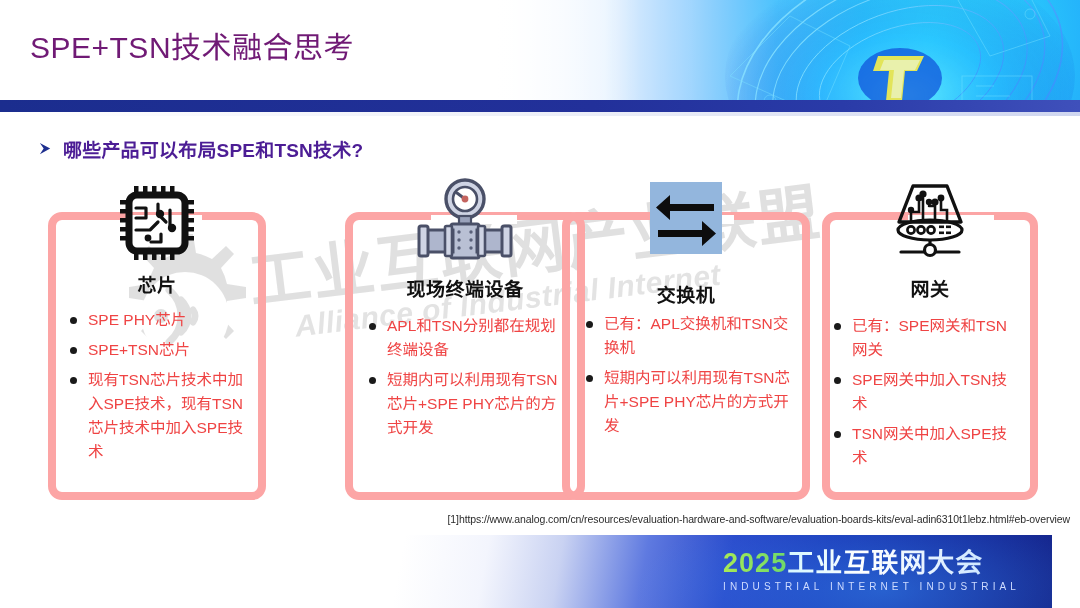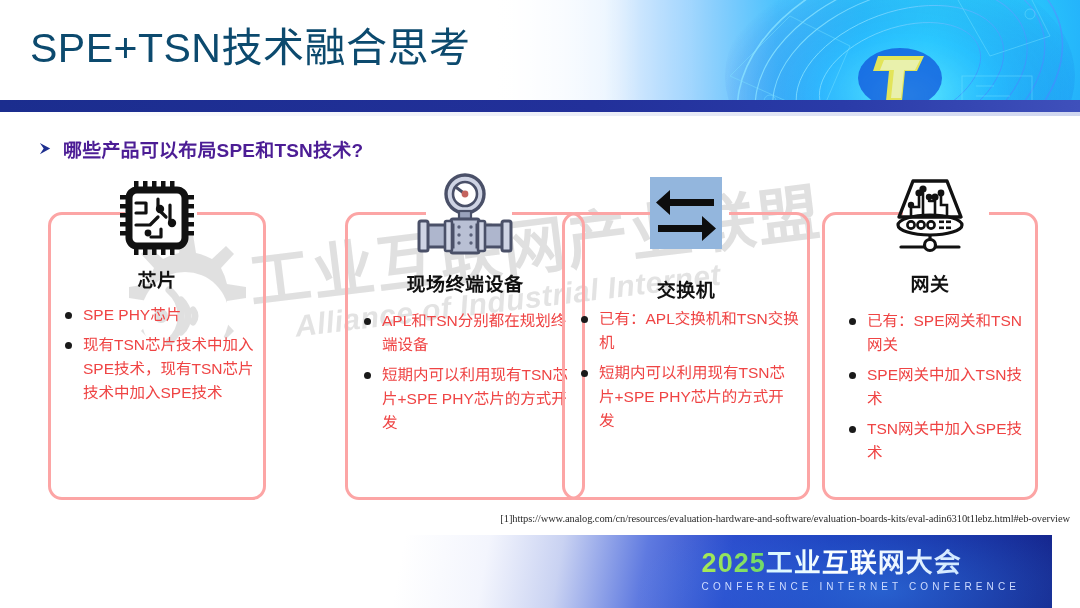--- a/index.html
+++ b/index.html
@@ -20,21 +20,21 @@
       linear-gradient(90deg,#ffffff 0%,#ffffff 46%,#e8ecfb 56%,#9aa8e8 64%,#3a54c8 72%,#1733a8 80%,#0f2a96 100%);
     background-blend-mode:screen,normal;
   }
   .header-white{
     position:absolute;left:0;top:0;width:640px;height:100px;
     background:linear-gradient(90deg,#ffffff 0%,#ffffff 62%,rgba(255,255,255,0.92) 78%,rgba(255,255,255,0.35) 92%,rgba(255,255,255,0) 100%);
   }
   .hx-rings{position:absolute;right:0;top:-74px;width:380px;height:250px;opacity:.92;}
   .page-title{
     position:absolute;left:30px;top:17px;
-    font-size:41px;line-height:62px;color:#0c4a6e;
+    font-size:30px;line-height:62px;color:#701a75;
     letter-spacing:.5px;white-space:nowrap;font-weight:400;
   }
   .header-rule{
     position:absolute;left:0;top:100px;width:1080px;height:12px;
     background:linear-gradient(90deg,#1b2d8e 0%,#22309a 55%,#2a3ba8 78%,#3f50bb 100%);
   }
   .header-rule-b{
     position:absolute;left:0;top:112px;width:1080px;height:4px;
     background:linear-gradient(90deg,#ffffff 0%,#e9ecf7 60%,#cfd6f0 100%);
   }
@@ -59,21 +59,21 @@
   .subtitle-row{position:absolute;left:38px;top:135px;display:flex;align-items:center;gap:10px;}
   .sub-arrow{width:15px;height:15px;flex:0 0 auto;}
   .subtitle-text{
     font-size:19px;font-weight:700;color:#4c1d95;white-space:nowrap;letter-spacing:.2px;
   }
 
   
   .cards{position:absolute;left:0;top:0;width:1080px;height:608px;}
   .card{
     position:absolute;top:212px;height:288px;
-    border:3px solid #fca5a5;border-radius:14px;
+    border:8px solid #fca5a5;border-radius:14px;
     background:transparent;
     box-sizing:border-box;
   }
   .card.c0{left:48px;width:218px;}
   .card.c1{left:304px;width:240px;margin-left:41px;}
   .card.c2{left:562px;width:248px;}
   .card.c3{left:822px;width:216px;}
 
   
   .card-notch{
@@ -95,38 +95,38 @@
     text-align:center;font-size:19px;font-weight:700;color:#111;
     letter-spacing:.5px;
   }
   .card.c1 .card-title{top:54px;}
   .card.c2 .card-title{top:60px;}
   .card.c3 .card-title{top:54px;}
 
   .bullets{position:absolute;left:10px;right:8px;top:88px;margin:0;padding:0;list-style:none;}
   .card.c1 .bullets{top:94px;left:12px;}
   .card.c2 .bullets{top:92px;left:12px;}
-  .card.c3 .bullets{top:94px;left:20px;}
+  .card.c3 .bullets{top:94px;left:0;}
 
   .bullets li{
     position:relative;padding-left:22px;margin:0 0 6px 0;
     font-size:15.5px;line-height:24px;color:#ef4444;
     text-align:left;word-break:break-word;
   }
   .bullets li::before{
     content:"";position:absolute;left:4px;top:9px;
     width:7px;height:7px;border-radius:50%;background:#1a1a1a;
   }
   .sup{font-size:10px;vertical-align:super;}
 
   
   .footnote{
     position:absolute;left:210px;top:513px;width:860px;
     text-align:right;
-    font-family:Liberation Serif, serif;
+    font-family:Liberation Sans, sans-serif;
     font-size:10.5px;color:#2b2b2b;letter-spacing:-.1px;white-space:nowrap;
   }
 
   
   .footer{position:absolute;left:0;top:535px;width:1052px;height:73px;overflow:hidden;}
   .footer-bg{
     position:absolute;inset:0;
     background:linear-gradient(100deg,
       #ffffff 0%,#ffffff 38%,#f3f5fd 46%,#c9d2f2 53%,
       #5f7ae0 61%,#2a47c9 69%,#1a33b4 78%,#15279f 88%,#131f86 100%);
@@ -261,20 +261,21 @@
           <path d="M40 20 v10 l8 8"></path>
           <path d="M52 26 v18"></path>
         </g>
         <circle cx="42" cy="30" r="4.2" fill="#111"></circle>
         <circle cx="54" cy="44" r="4.2" fill="#111"></circle>
         <circle cx="30" cy="54" r="3.4" fill="#111"></circle>
       </svg>
       <div class="card-title">芯片</div>
       <ul class="bullets">
         <li>SPE PHY芯片</li>
+        <li>SPE+TSN芯片</li>
         <li>现有TSN芯片技术中加入SPE技术，现有TSN芯片技术中加入SPE技术</li>
       </ul>
     </div>
 
     <div class="card c1">
       <div class="card-notch"></div>
       <svg class="card-icon" viewBox="0 0 100 86">
         <circle cx="50" cy="21" r="19" fill="#cfd4e4" stroke="#4a5068" stroke-width="3.4"></circle>
         <circle cx="50" cy="21" r="12" fill="#ffffff" stroke="#4a5068" stroke-width="2.6"></circle>
         <path d="M50 21 L42 15" stroke="#4a5068" stroke-width="3" stroke-linecap="round"></path>
@@ -365,17 +366,17 @@
 
   <div class="footnote">[1]https://www.analog.com/cn/resources/evaluation-hardware-and-software/evaluation-boards-kits/eval-adin6310t1lebz.html#eb-overview</div>
 
   <div class="footer">
     <div class="footer-bg"></div>
     <div class="footer-glow"></div>
     <div class="footer-logo">
       <div class="fl-main">
         <span class="fl-year">2025</span><span class="fl-cn">工业互联网大会</span>
       </div>
-      <div class="fl-sub">CONFERENCE INTERNET CONFERENCE</div>
+      <div class="fl-sub">INDUSTRIAL INTERNET INDUSTRIAL</div>
     </div>
   </div>
 
 </div>
 
 </body></html>

